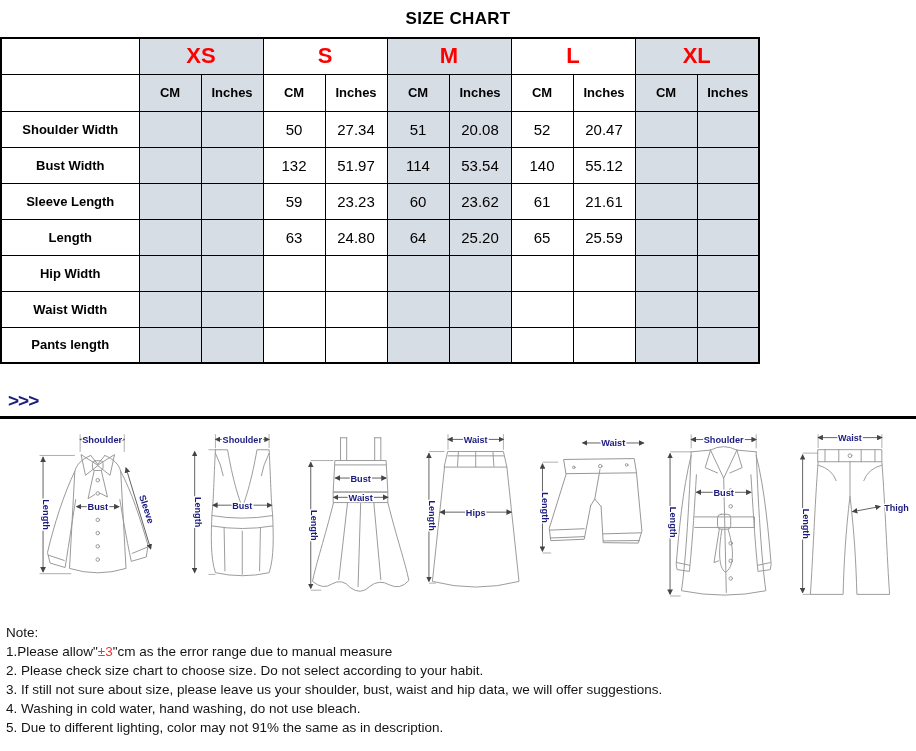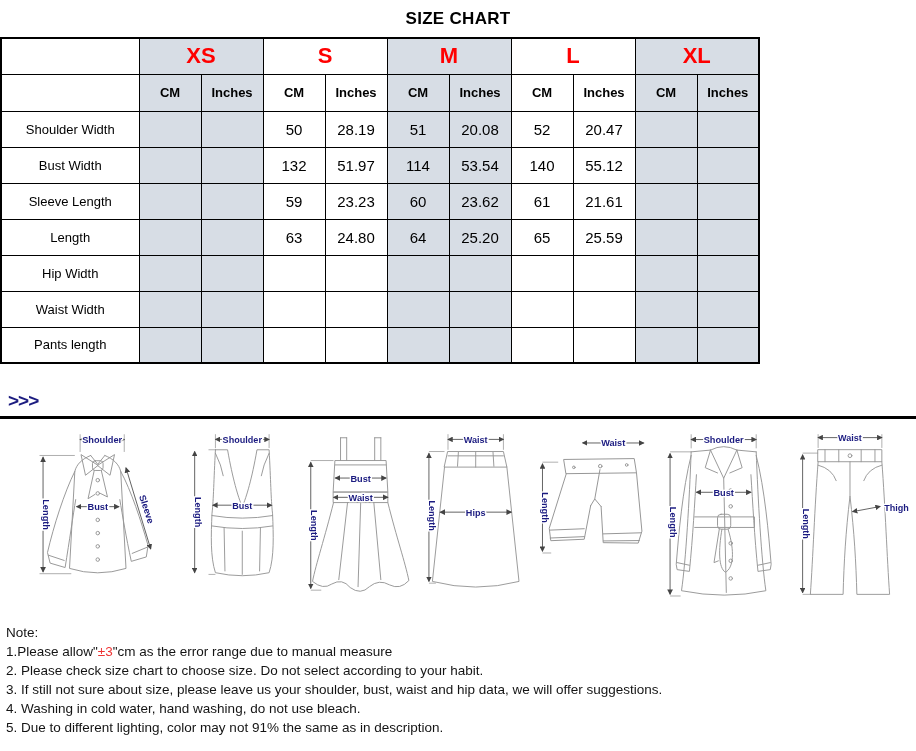--- a/index.html
+++ b/index.html
@@ -7,21 +7,21 @@
     margin: 0; width: 916px; height: 751px; background: #fff;
     font-family: "Liberation Sans", sans-serif; color: #000; overflow: hidden;
   }
   .title { text-align: center; font-size: 17px; font-weight: bold; padding: 9px 0 8px; letter-spacing: .3px; }
 
   table.size-chart { width: 760px; border-collapse: collapse; table-layout: fixed; border: 2px solid #000; }
   table.size-chart col.c0 { width: 138px; }
   table.size-chart th, table.size-chart td { border: 1px solid #000; text-align: center; padding: 0; overflow: hidden; }
   th.sz { font-size: 22px; font-weight: bold; color: #ff0000; height: 36px; }
   th.u  { font-size: 13px; font-weight: bold; height: 37px; margin-top: 16px; }
-  tbody th.rl { font-weight: normal; font-size: 13px; height: 36px; }
+  tbody th.rl { font-weight: bold; font-size: 13px; height: 36px; }
   tbody td { font-size: 15px; height: 36px; }
   .g { background: #d7dde5; }
 
   .measure-head { display: flex; align-items: baseline; gap: 7px; padding: 26px 8px 0; color: #1c1c80; font-weight: bold; font-size: 18px; }
   .measure-head .chev { letter-spacing: -1px; font-size: 19px; }
   .rule { height: 3px; background: #000; margin-top: 4px; }
 
   .figs { display: flex; justify-content: flex-end; align-items: flex-start; padding: 10px 4px 0 4px; height: 192px; }
   .figs svg { display: block; }
   svg .art { stroke: #979797; fill: none; stroke-width: 1.1; stroke-linejoin: round; stroke-linecap: round; }
@@ -73,21 +73,21 @@
       <th class="u g">CM</th>
       <th class="u g">Inches</th>
     </tr>
   </thead>
   <tbody>
     <tr>
       <th class="rl">Shoulder Width</th>
       <td class="g"></td>
         <td class="g"></td>
       <td>50</td>
-        <td>28.19</td>
+        <td>27.34</td>
       <td class="g">51</td>
         <td class="g">20.08</td>
       <td>52</td>
         <td>20.47</td>
       <td class="g"></td>
         <td class="g"></td>
     </tr>
     <tr>
       <th class="rl">Bust Width</th>
       <td class="g"></td>

